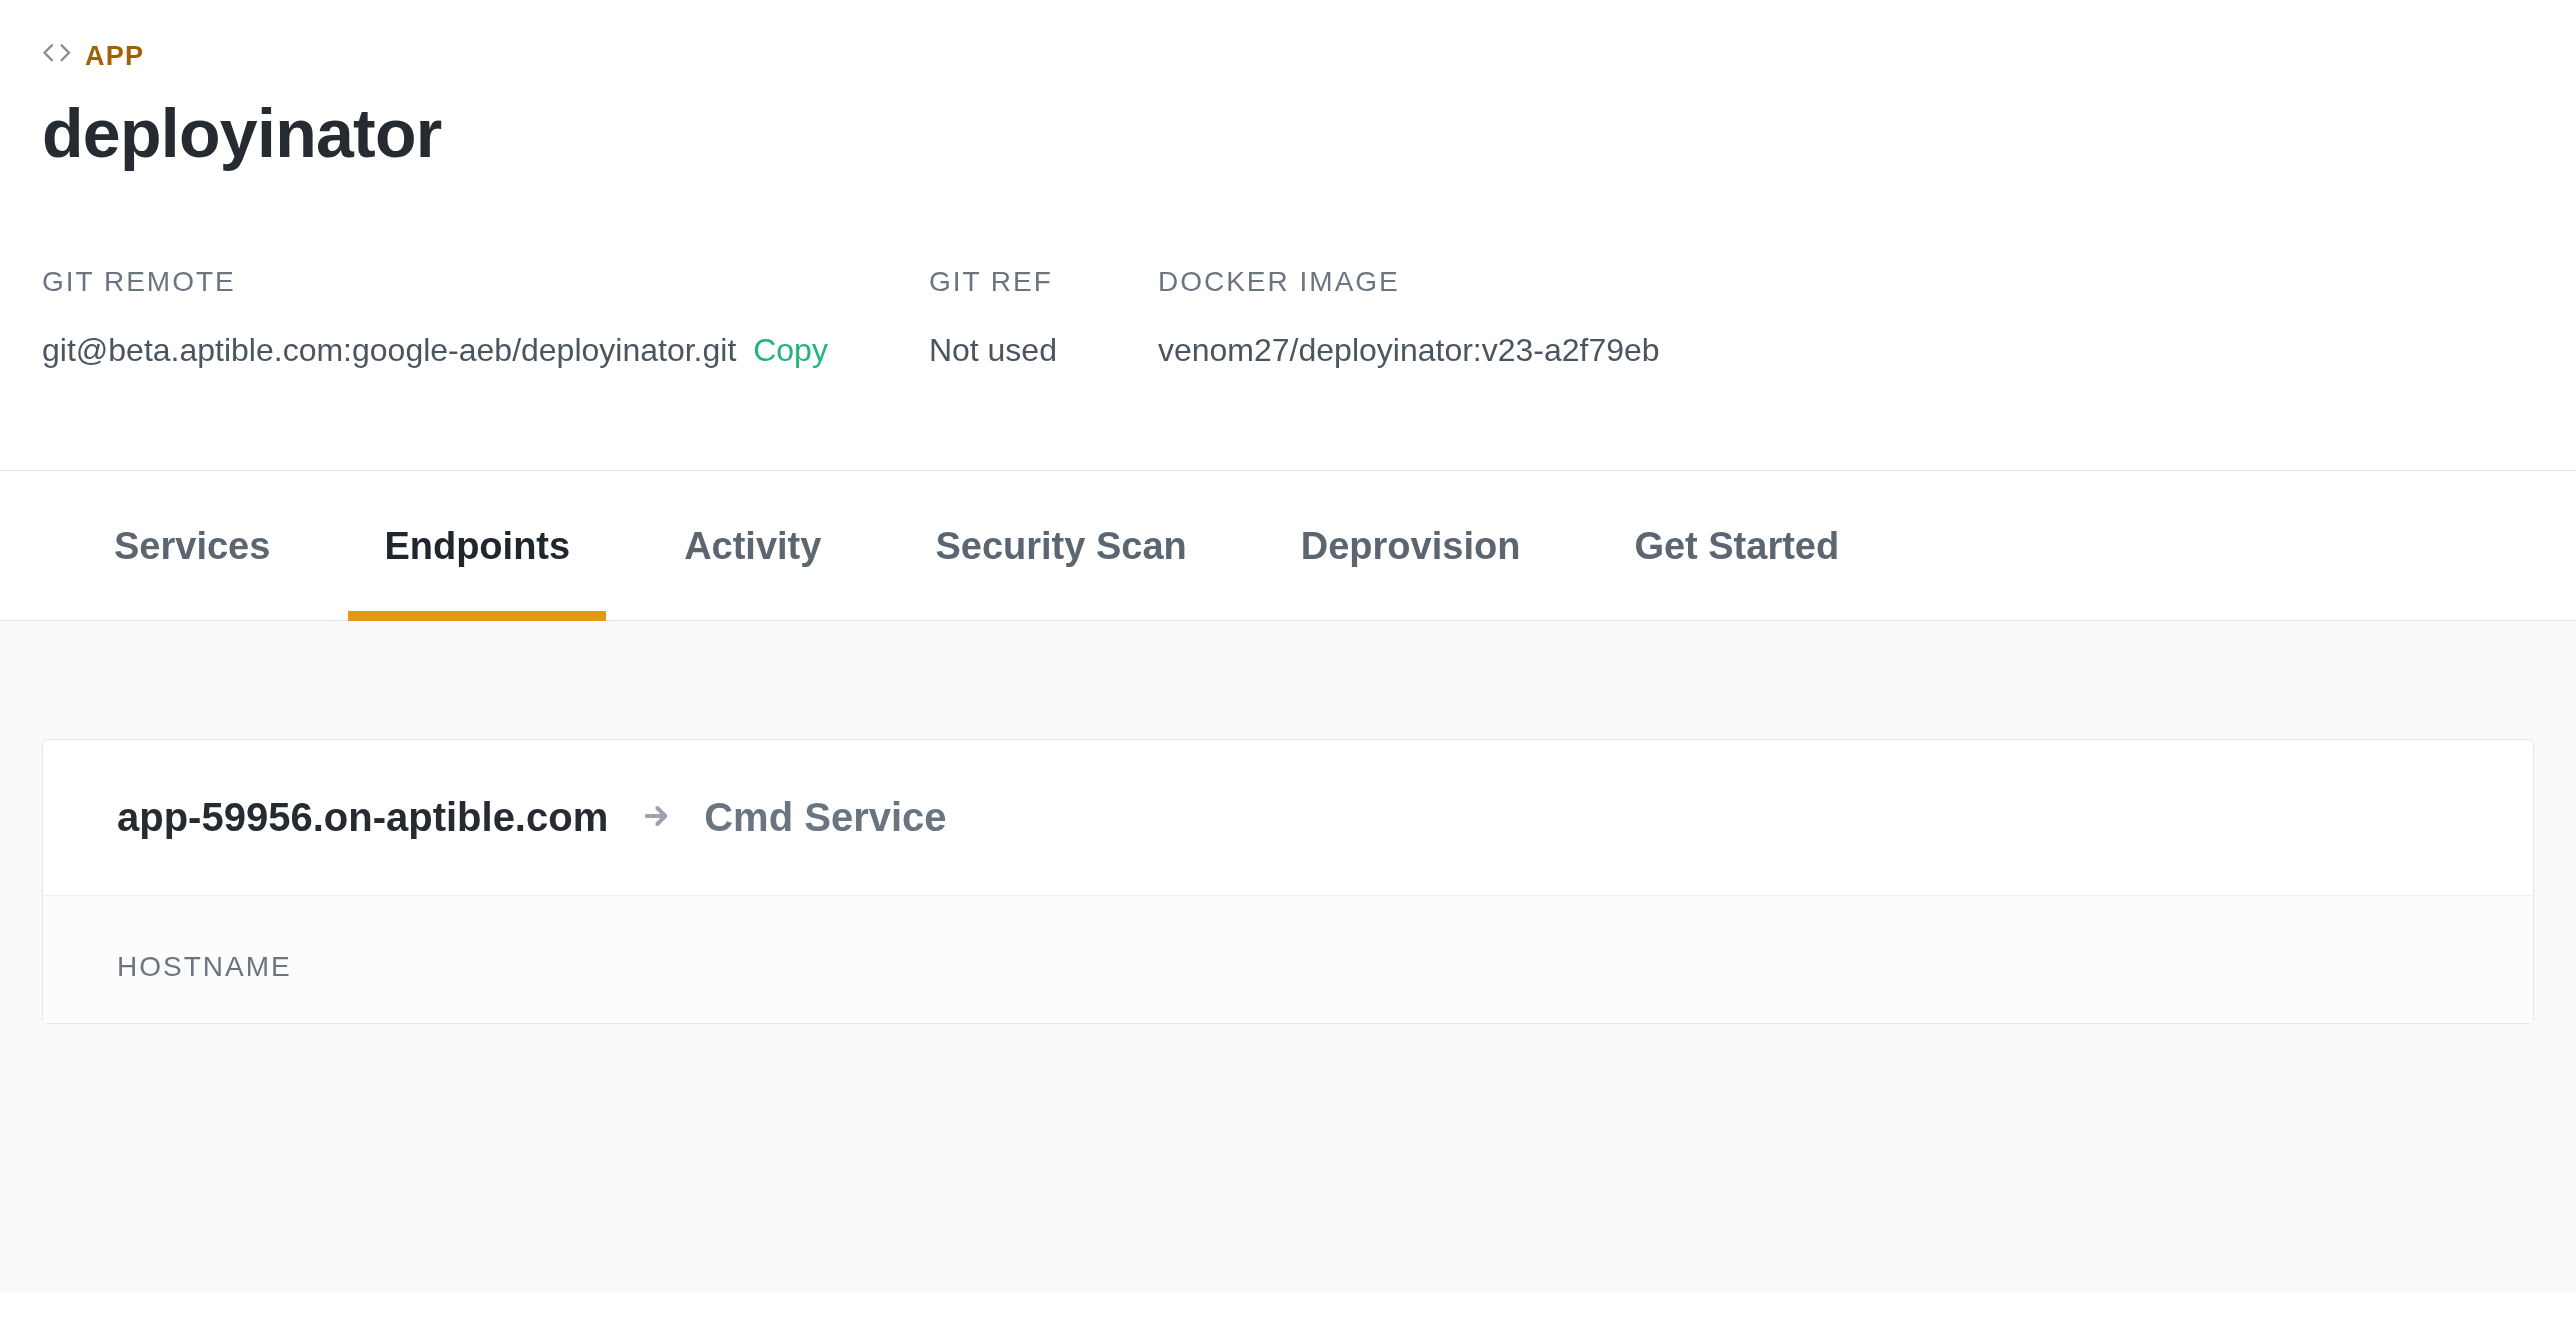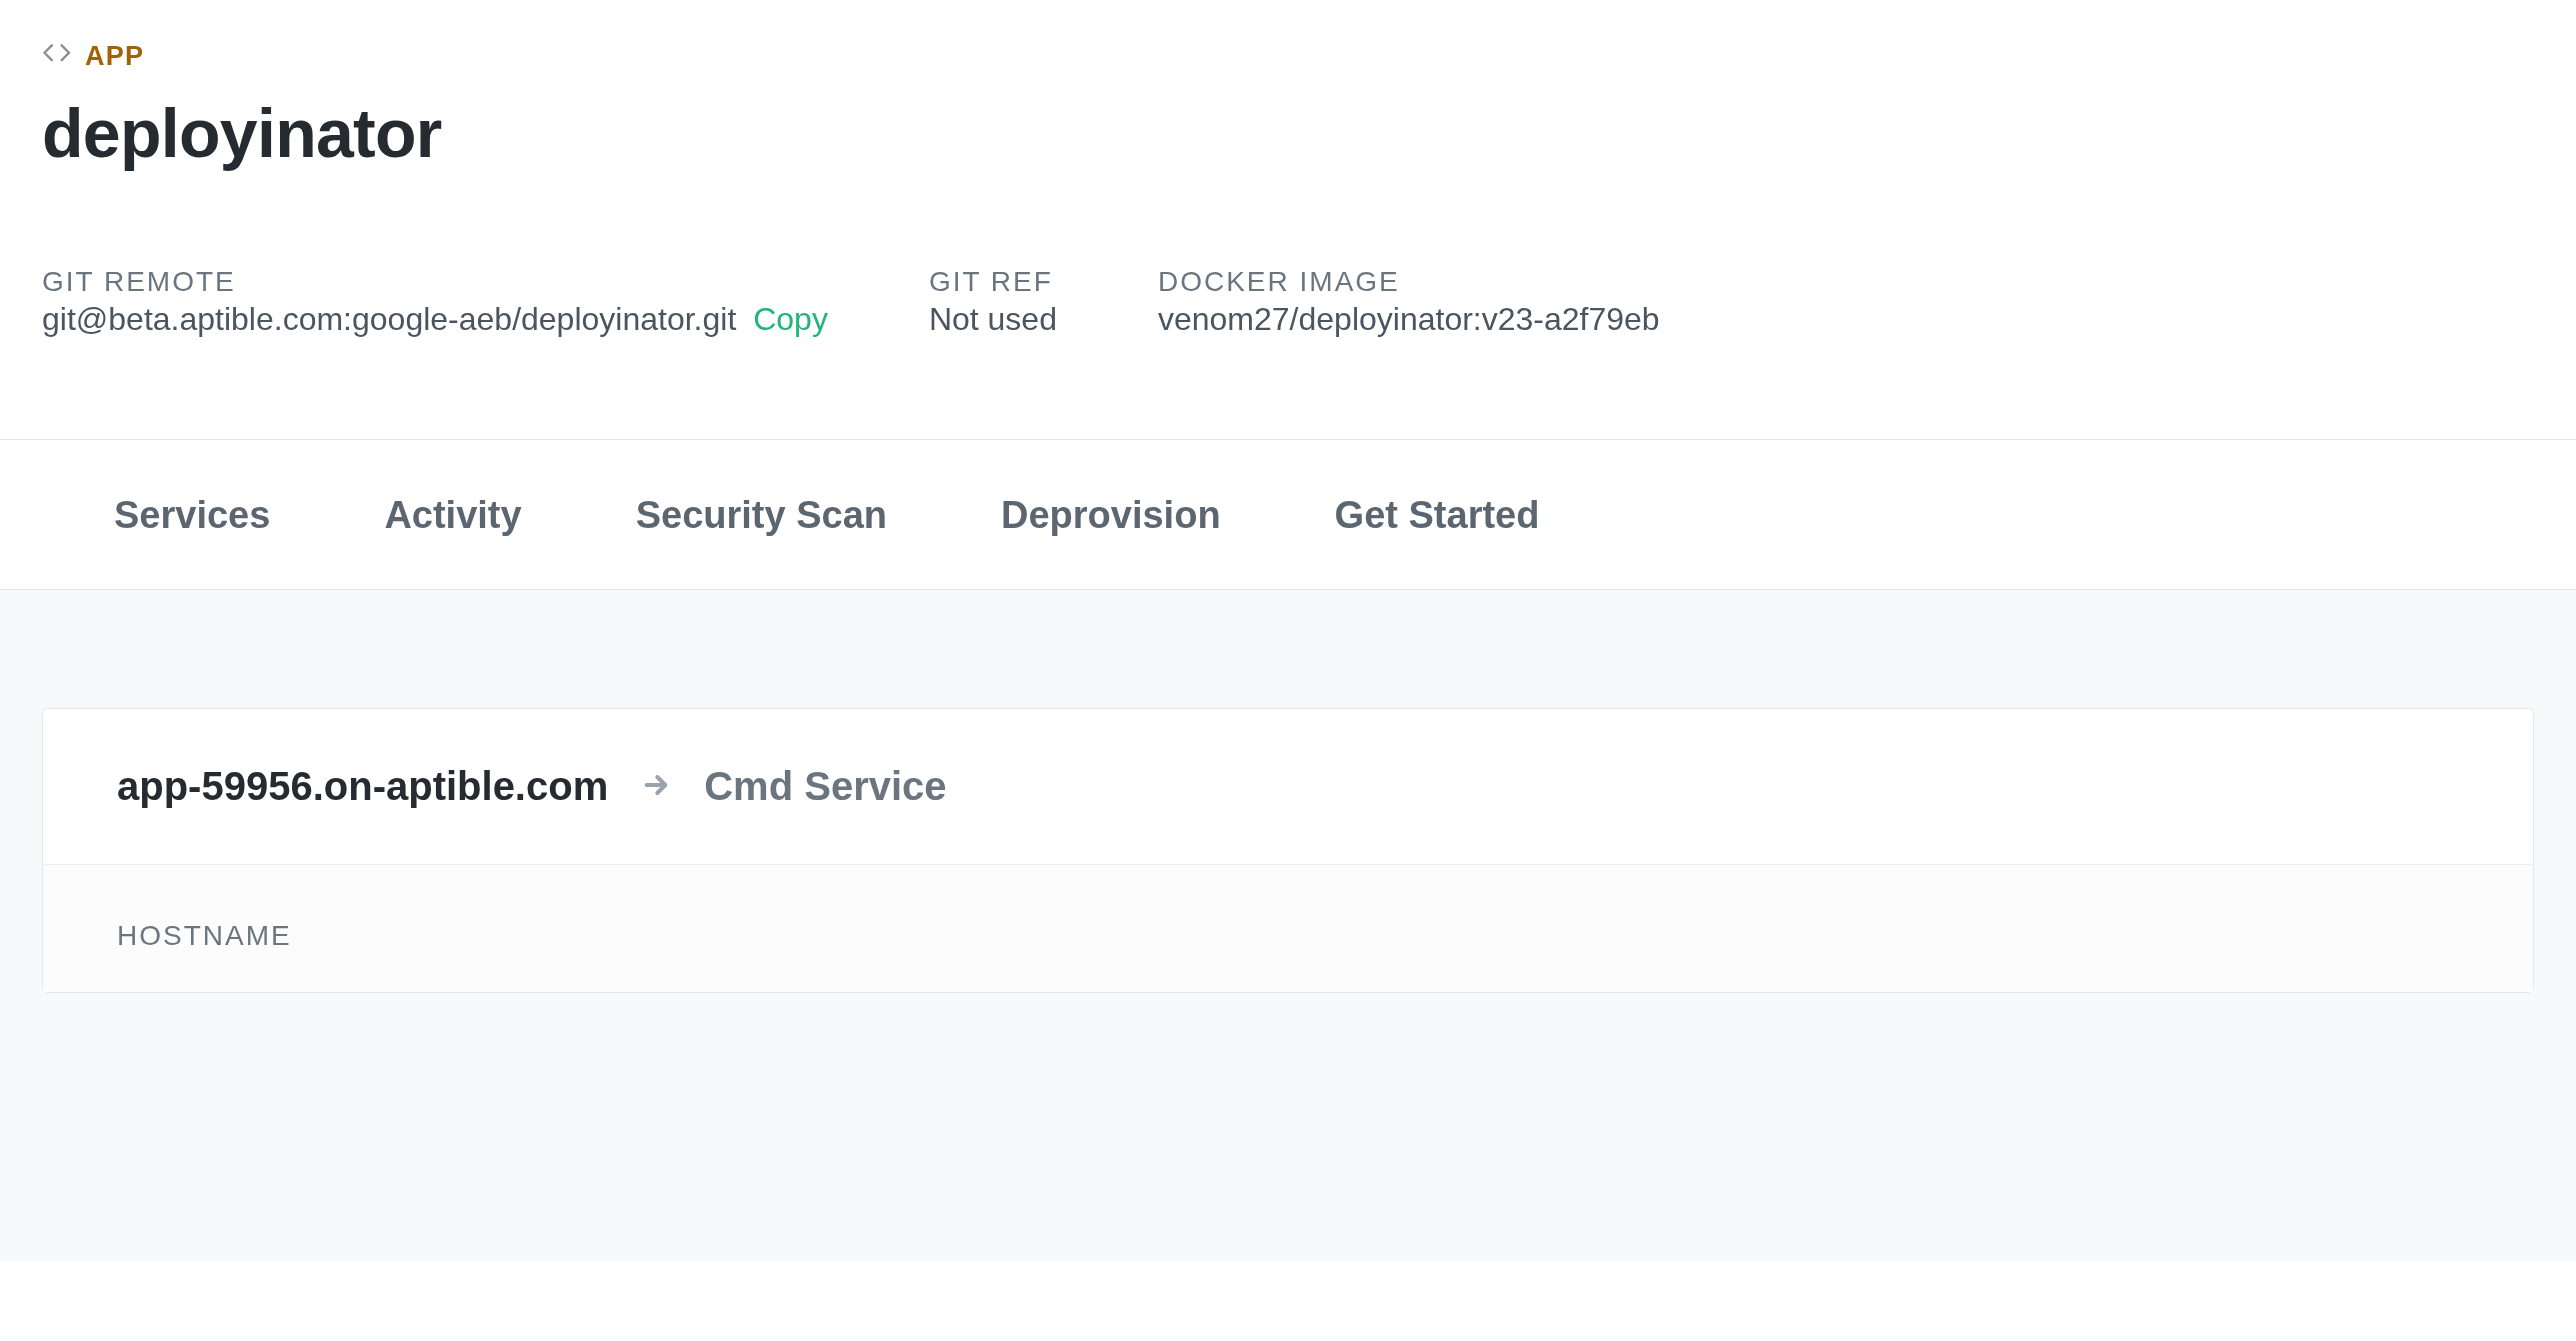--- a/index.html
+++ b/index.html
@@ -40,21 +40,21 @@
     gap: 101px;
   }
   .meta-item { min-width: 0; }
   .meta-label {
     font-size: 28px;
     letter-spacing: 2px;
     font-weight: 400;
     color: #6a7580;
   }
   .meta-value {
-    margin-top: 3px;
+    margin-top: 34px;
     font-size: 32px;
     color: #4b5560;
     white-space: nowrap;
   }
   .copy-link {
     color: #22b57a;
     font-weight: 500;
     margin-left: 8px;
   }
 
@@ -159,20 +159,21 @@
     <div class="meta-item">
       <div class="meta-label">DOCKER IMAGE</div>
       <div class="meta-value">venom27/deployinator:v23-a2f79eb</div>
     </div>
   </div>
 </div>
 
 <div class="tabs-wrap">
   <div class="tabs">
     <div class="tab">Services</div>
+    <div class="tab active">Endpoints</div>
     <div class="tab">Activity</div>
     <div class="tab">Security Scan</div>
     <div class="tab">Deprovision</div>
     <div class="tab">Get Started</div>
   </div>
 </div>
 
 <div class="content">
   <div class="card">
     <div class="card-header">

